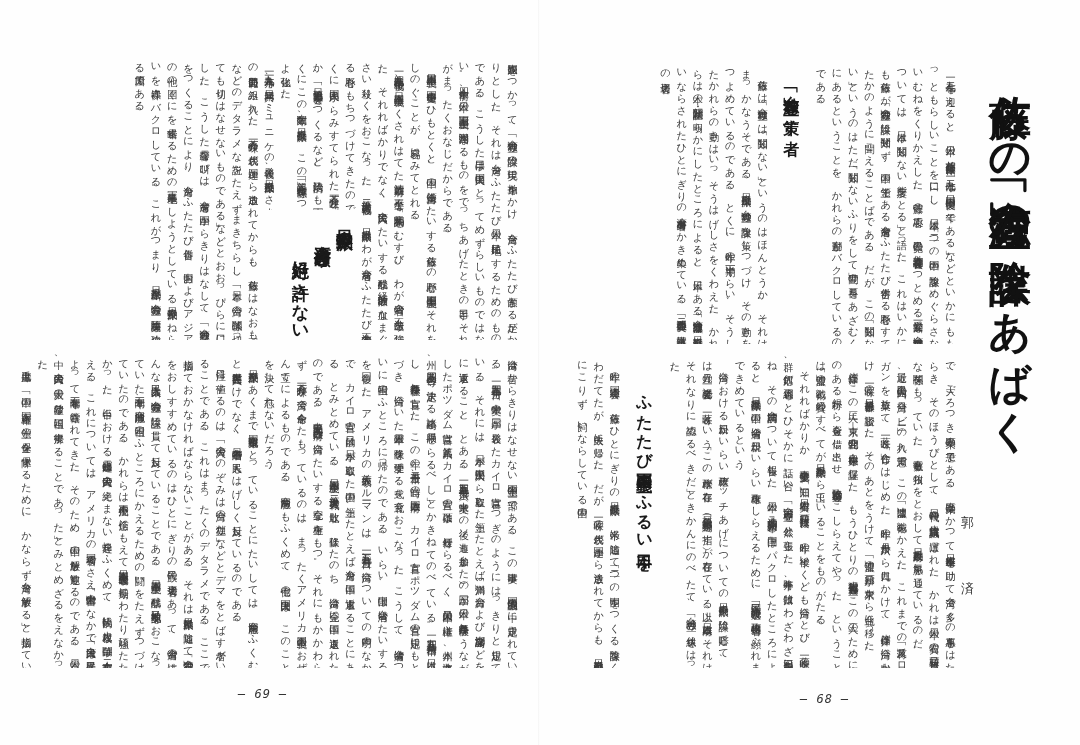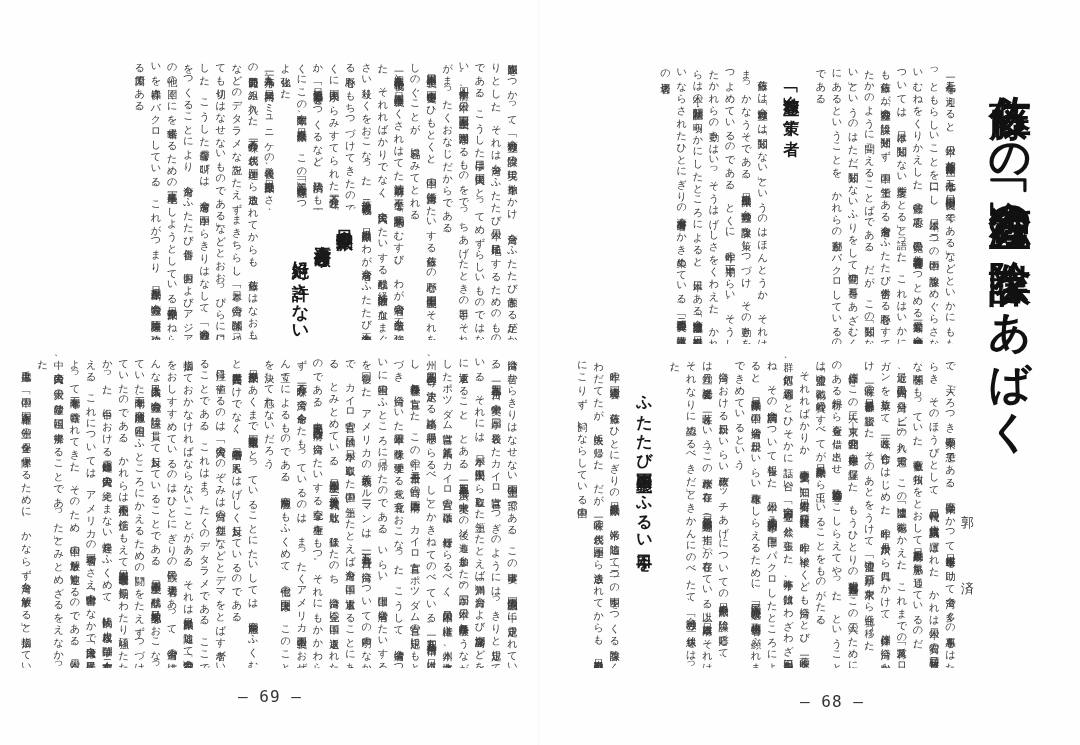--- a/index.html
+++ b/index.html
@@ -15,22 +15,22 @@
           color:#3a3a3a; overflow:hidden; text-align:justify; }
   .band p { margin:0; text-indent:1em; }
   .band p.noindent { text-indent:0; }
   .title { position:absolute; writing-mode:vertical-rl; font-family:"DejaVu Sans", sans-serif;
            font-weight:bold; color:#111; }
   .main-title { left:445px; top:62px; font-size:42px; letter-spacing:2px; line-height:50px; }
   .byline { position:absolute; left:418px; top:505px; writing-mode:vertical-rl;
             font-size:13px; letter-spacing:26px; color:#333; }
   .sub-head { position:absolute; writing-mode:vertical-rl; font-family:"DejaVu Sans", sans-serif;
               font-weight:bold; color:#1a1a1a; font-size:17px; line-height:22px; letter-spacing:1px; }
-  .page-num { position:absolute; top:687px; font-size:16px; font-family:"DejaVu Sans Mono", monospace;
-              color:#333; letter-spacing:1px; }
+  .page-num { position:absolute; top:687px; font-size:12px; font-family:"DejaVu Sans Mono", monospace;
+              color:#333; letter-spacing:1px;font-style:italic; }
 </style>
 </head>
 <body>
 
 <div class="page page-left">
   <div class="band" style="left:20px; top:56px; width:500px; height:284px;">
     <p class="noindent">売国奴をつかって、「台湾独立」の陰謀の実現に拍車をかけ、台湾をふたたび占領する足がかりとした。それは台湾をふたたび日本の植民地にするためのものである。こうした手口は中国人民にとってめずらしいものではない。四十余年前、日本の旧軍国主義が「満州国」なるものをでっちあげたときの手口とそれがまったくおなじだからである。</p>
     <p>日本軍国主義の中国侵略史をひもとくと、中国の領土台湾にたいする佐藤らの野心が旧軍国主義のそれをしのぐことが、容易にみてとれる。</p>
     <p>一八九四年甲午戦争後、日本帝国主義はくされはてた清朝政府と不平等な「馬関条約」をむすび、わが台湾省の不法占領を強行した。それればかりでなく、台湾人民にたいする残酷な経済的搾取と血なまぐさい殺りくをおこなった。第二次世界大戦後も、日本反動派はわが台湾省をふたたび不法占領する野心をもちつづけてきたのである。二十余年らい、日本反動派は、とっくに中国人民からみすてられた蒋介石一味と「親善合作」関係をむすび、「日蒋条約」を締結し、日蒋「協力委員会」とか、「日華協力委員会」をつくるなど、政治的にも軍事的にも結託をつよめてきた。とくにこの十数年間、日本反動派は、この「親善」「合作」関係をつうじて台湾への経済的拡張と文化的浸透をいよいよ強化した。</p>
     <p>一九六九年十一月、日米共同コミュニケの発表後、日本反動派はさまざまな謬論をつくり、公然と台湾を日本の勢力範囲に組み入れた。蒋介石一味の代表が国連から追放されてからも、佐藤らはなおも「台湾帰属未定」などのデタラメな説をたえずまきちらし、「日本と台湾の関係は切っても切りはなせないものである」などとおおっぴらに口にした。こうした露骨な叫びは、台湾省を中国からきりはなして、「台湾独立」の既成事実をつくることにより、台湾をふたたび併呑し、中国およびアジアの他の国ぐにを侵略するための軍事基地にしようとしている日本反動派のねらいを赤裸々にバクロしている。これがつまり、日本反動派が「台湾独立」の陰謀画策を強める原因である。</p>

